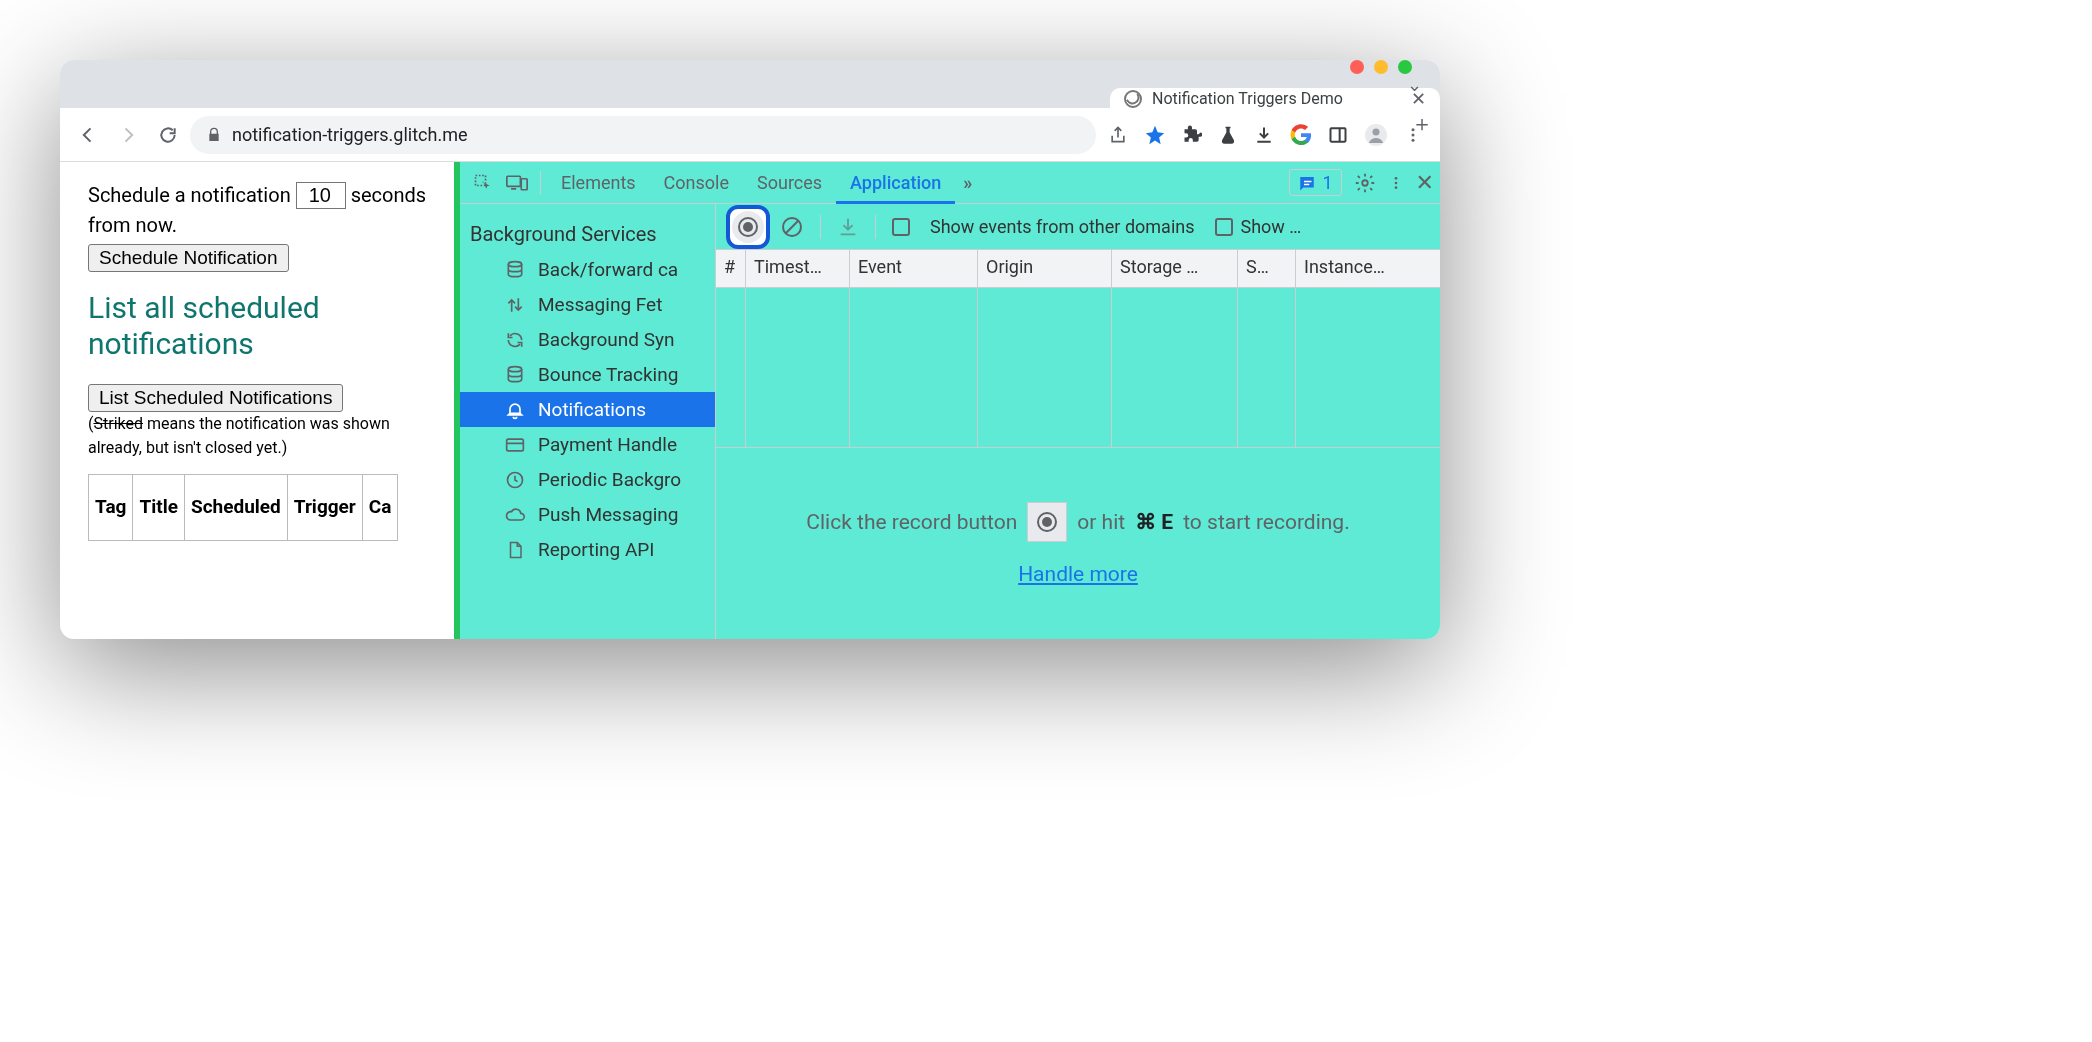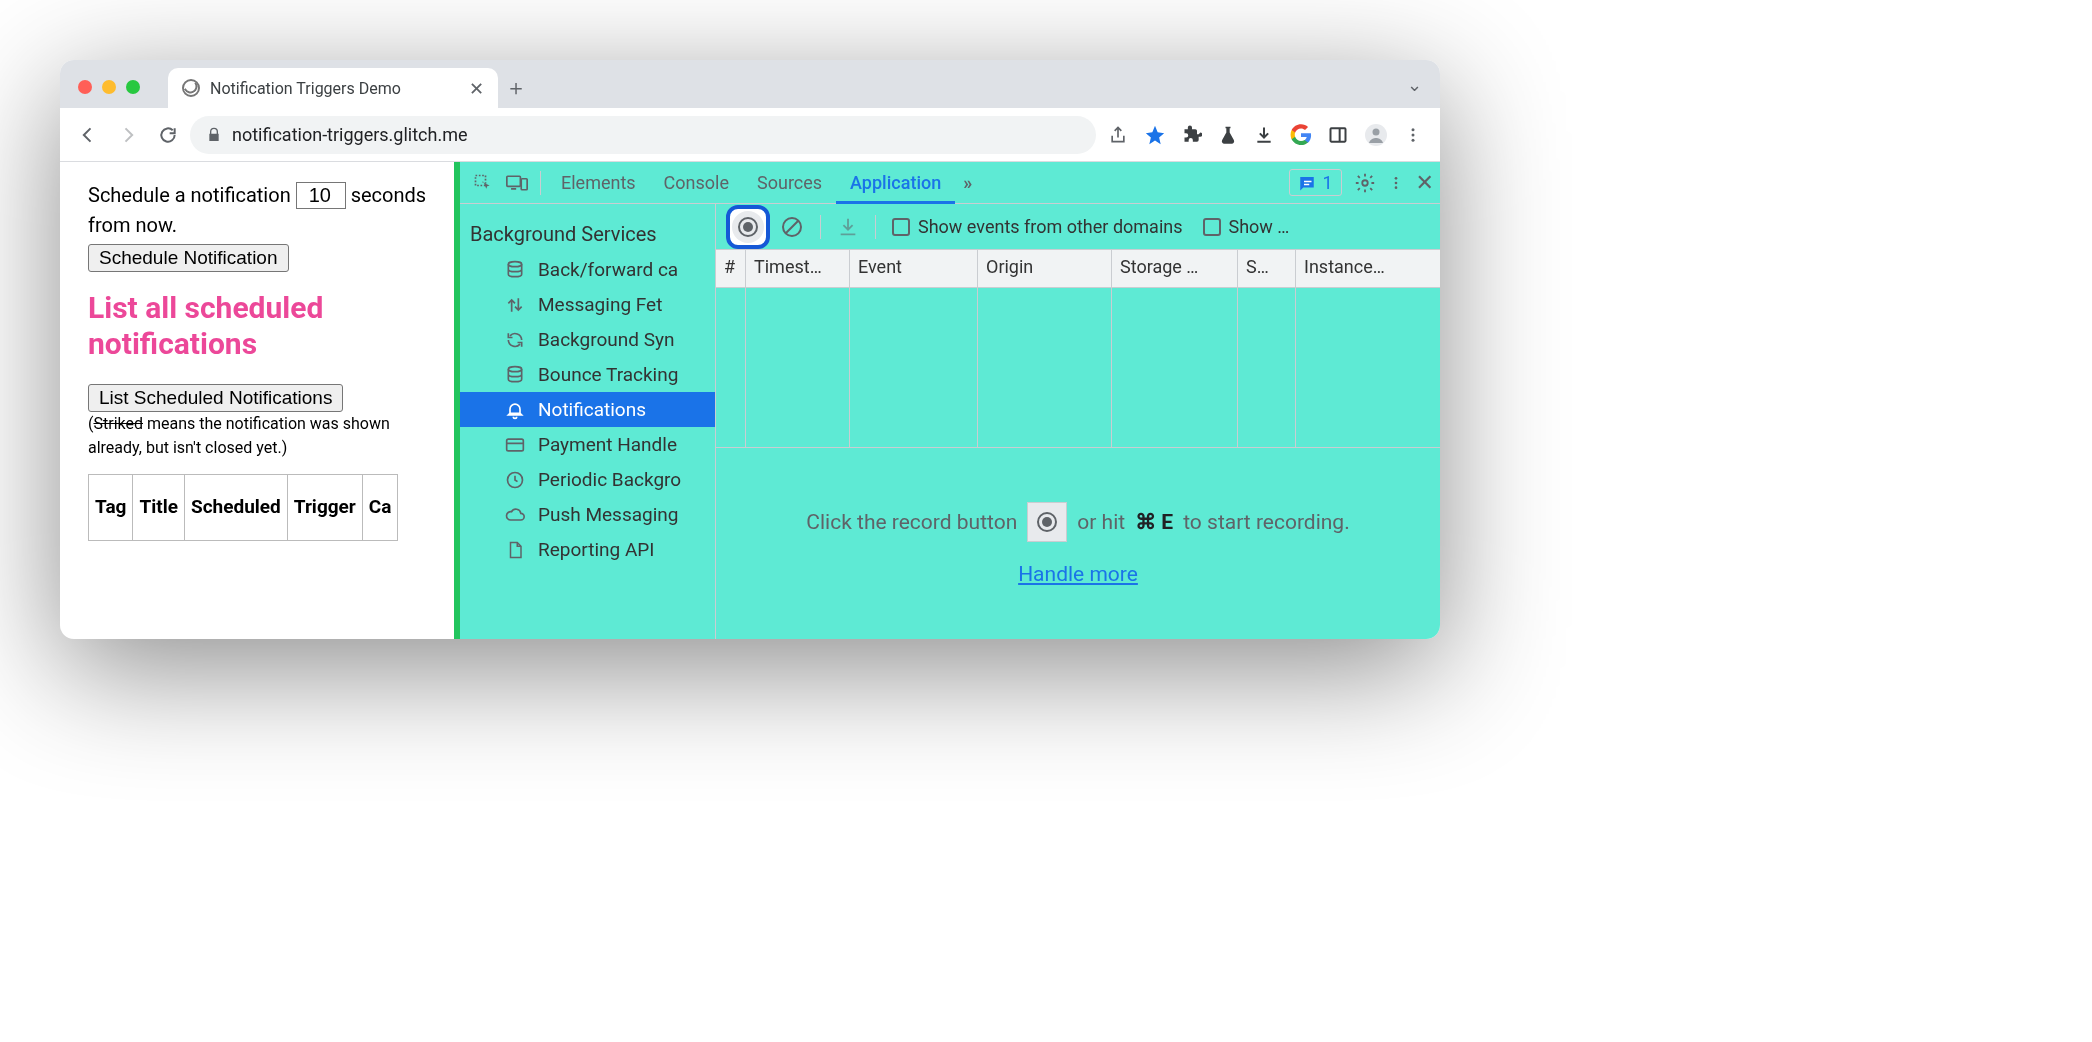--- a/index.html
+++ b/index.html
@@ -24,20 +24,21 @@
     position:relative;
   }
   
   .tabstrip{
     height:48px;
     background:#dee1e6;
     display:flex;
     align-items:flex-end;
     padding-left:18px;
     position:relative;
+    flex-direction:column;
   }
   .traffic{display:flex;gap:10px;align-items:center;margin-right:28px;margin-bottom:14px}
   .dot{width:14px;height:14px;border-radius:50%}
   .dot.red{background:#ff5f57}
   .dot.yellow{background:#febc2e}
   .dot.green{background:#28c840}
   .tab{
     background:#fff;
     border-radius:10px 10px 0 0;
     height:40px;
@@ -65,21 +66,21 @@
   .addr .lock{color:#5f6368}
   .toolbar-icons{display:flex;align-items:center;gap:16px;color:#5f6368;padding:0 8px}
   .star{color:#1a73e8}
 
   
   .content{display:flex;height:477px}
   .page{
     width:394px;padding:18px 24px 0 28px;font-size:20px;line-height:1.5;color:#000;
     overflow:hidden;white-space:normal;
   }
-  .page h2{color:#ec4899;font-size:30px;font-weight:700;margin:18px 0 18px 0;line-height:1.2}
+  .page h2{color:#0f766e;font-size:30px;font-weight:400;margin:18px 0 18px 0;line-height:1.2}
   .page input[type=text]{width:50px;font-size:20px;border:1px solid #767676;padding:1px 12px}
   .page button{font-size:19px;background:#efefef;border:1px solid #767676;border-radius:3px;padding:2px 10px;margin-top:4px}
   .note{font-size:16px}
   .strike{text-decoration:line-through}
   .tbl{margin-top:14px;border-collapse:collapse}
   .tbl th{border:1px solid #bbb;padding:18px 6px;font-weight:700;font-size:19px}
 
   
   .devtools{flex:1;border-left:6px solid #22c55e;background:#5eead4;display:flex;flex-direction:column}
   .dt-tabbar{
@@ -389,21 +390,21 @@
                     <line x1="6" y1="18" x2="18" y2="6"></line>
                   </svg>
             </span>
             <div class="dt-sep"></div>
             <span style="opacity:.55">
               <svg width="22" height="22" viewBox="0 0 24 24" fill="none" stroke="#5f6368" stroke-width="2">
                     <path d="M12 3v12M7 10l5 5 5-5M4 20h16"></path>
                   </svg>
             </span>
             <div class="dt-sep"></div>
-            <label style="display:flex;align-items:center;gap:8px">
+            <label style="display:flex;align-items:center;gap:20px">
               <span class="cb"></span>
               <span>Show events from other domains</span>
             </label>
             <label style="display:flex;align-items:center;gap:8px;margin-left:10px">
               <span class="cb"></span>
               <span>Show …</span>
             </label>
           </div>
 
           <div class="dt-grid">

